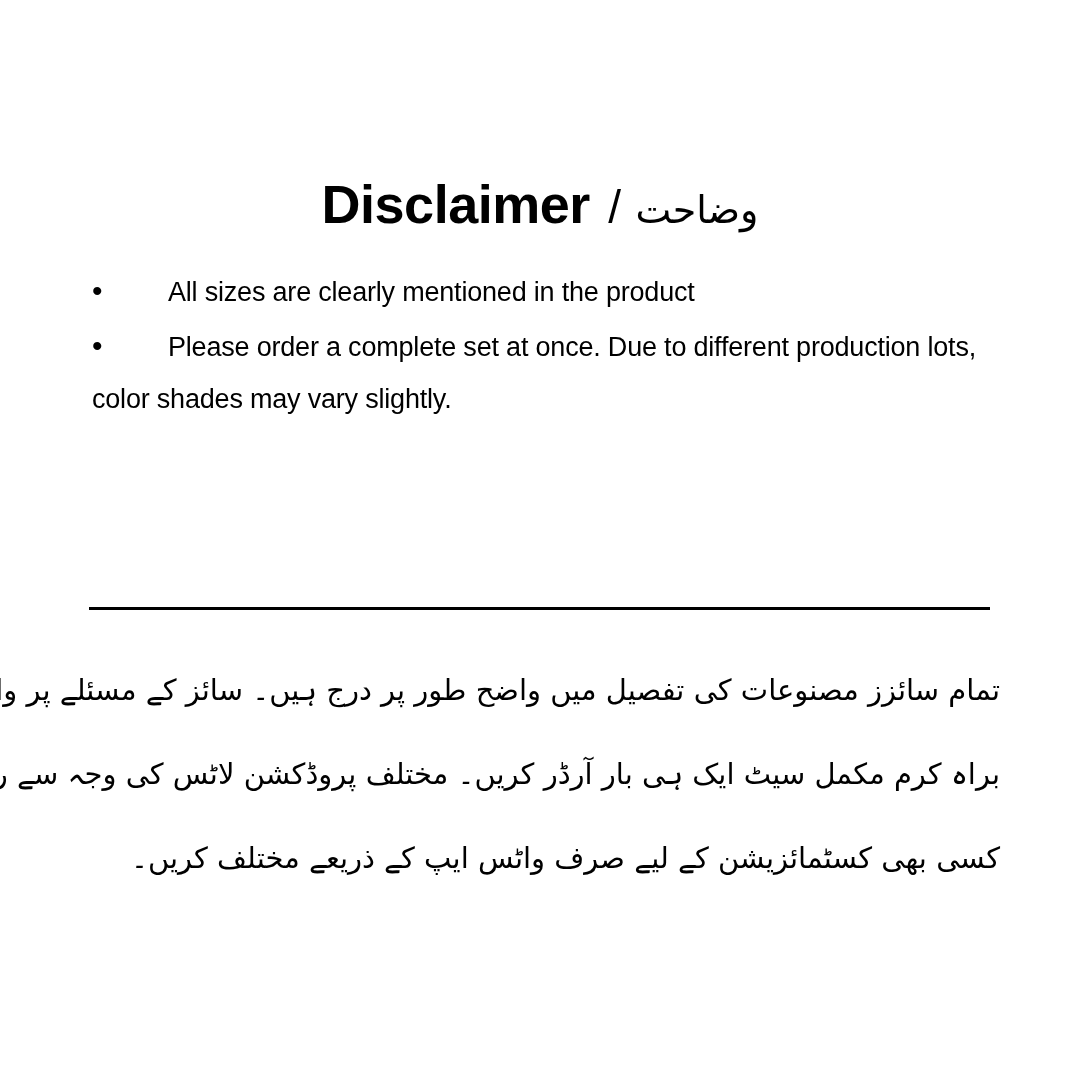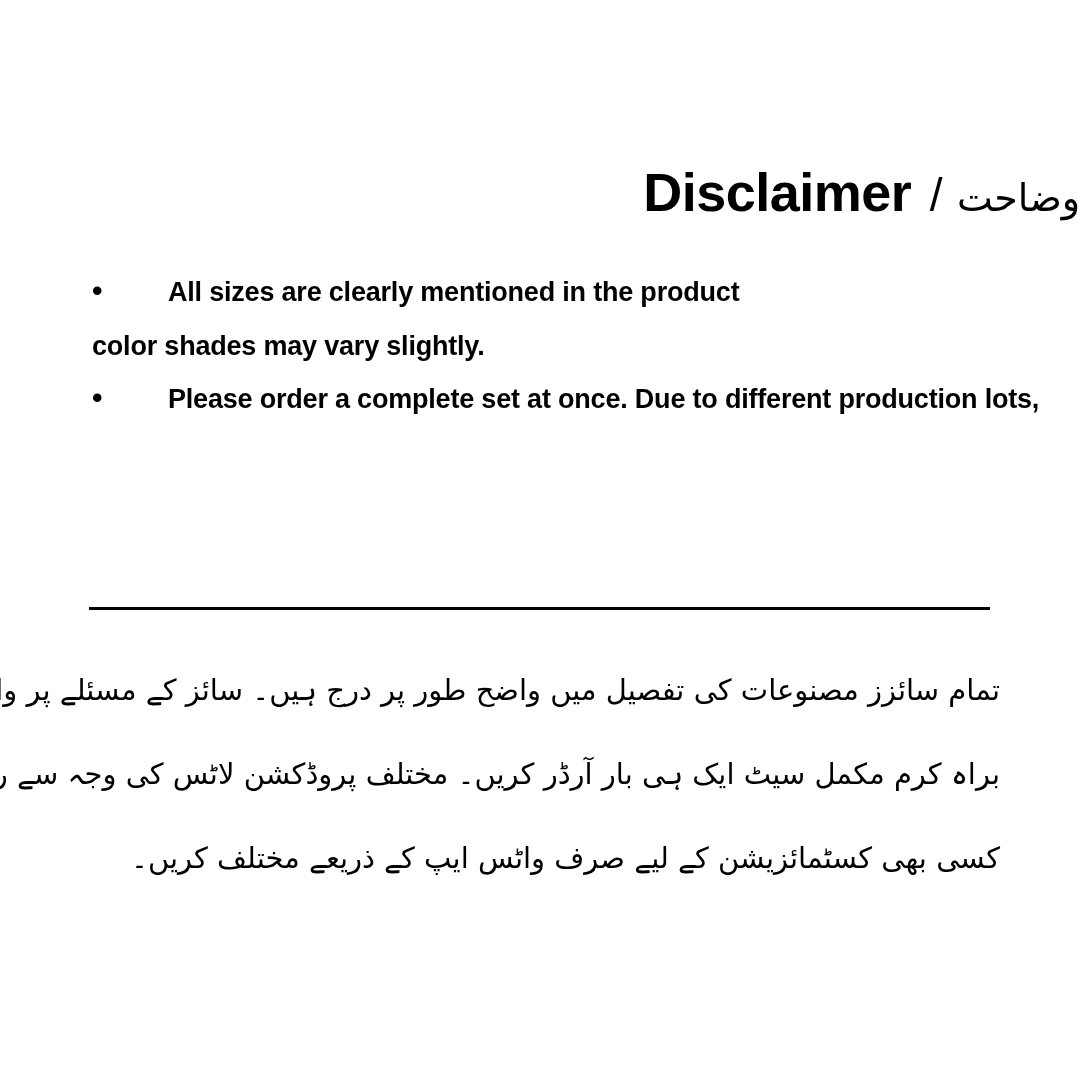--- a/index.html
+++ b/index.html
@@ -13,24 +13,24 @@
     height: 1080px;
     background: #ffffff;
     color: #000000;
     font-family: "Liberation Sans", sans-serif;
     overflow: hidden;
   }
 
   
   .title-row {
     position: absolute;
-    top: 156px;
+    top: 168px;
     left: 0;
     width: 100%;
-    text-align: right;
+    text-align: center;
     line-height: 72px;
     white-space: nowrap;
   }
   .title-en {
     font-size: 54px;
     font-weight: 600;
     letter-spacing: -0.5px;
   }
   .title-sep {
     font-size: 46px;
@@ -45,21 +45,21 @@
 
   
   .bullets {
     position: absolute;
     top: 265px;
     left: 92px;
     width: 905px;
     font-size: 27px;
     letter-spacing: -0.2px;
   }
-  .bullet-item { margin: 0; font-weight: bold; }
+  .bullet-item { margin: 0; }
   .bullet-item + .bullet-item { margin-top: 2px; }
   .bullets .line {
     line-height: 52px;
     white-space: nowrap;
   }
   .bullet-marker {
     display: inline-block;
     width: 76px;
     font-size: 30px;
     vertical-align: baseline;
@@ -106,24 +106,24 @@
 
   <div class="bullets">
 
     <div class="bullet-item">
       <div class="line">
         <span class="bullet-marker">•</span><span>All sizes are clearly mentioned in the product</span>
       </div>
     </div>
 
     <div class="bullet-item">
-      <div class="line">color shades may vary slightly.</div>
       <div class="line">
         <span class="bullet-marker">•</span><span>Please order a complete set at once. Due to different production lots,</span>
       </div>
+      <div class="line">color shades may vary slightly.</div>
     </div>
 
 
   </div>
 
   <hr class="divider">
 
   <div class="urdu-section" lang="ur">
     <div class="urdu-line">تمام سائزز مصنوعات کی تفصیل میں واضح طور پر درج ہیں۔ سائز کے مسئلے پر واپسی یا تبادلہ ممکن نہیں ہو گا۔</div>
     <div class="urdu-line">براہ کرم مکمل سیٹ ایک ہی بار آرڈر کریں۔ مختلف پروڈکشن لاٹس کی وجہ سے رنگت میں معمولی فرق ہو سکتا ہے۔</div>

